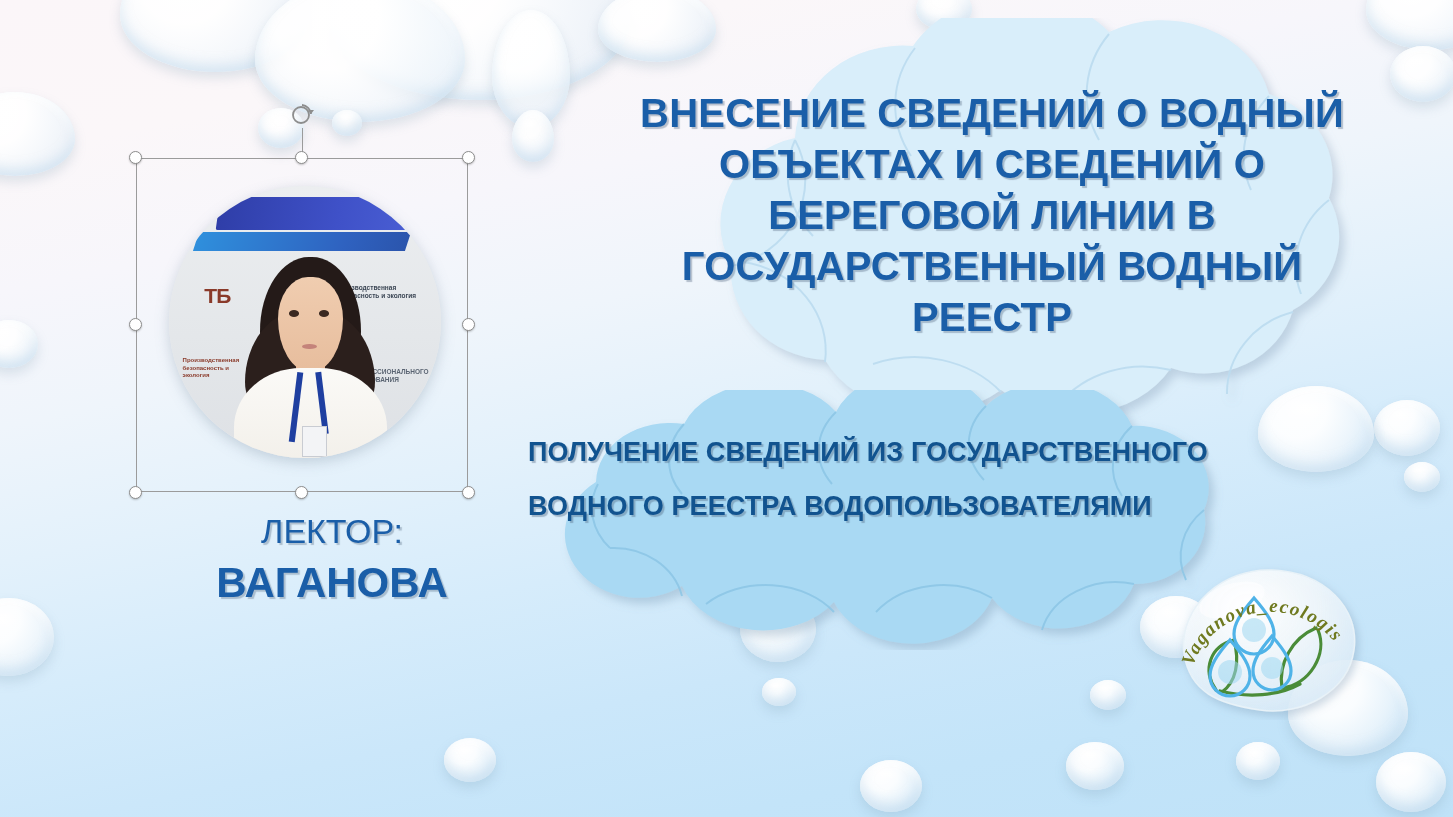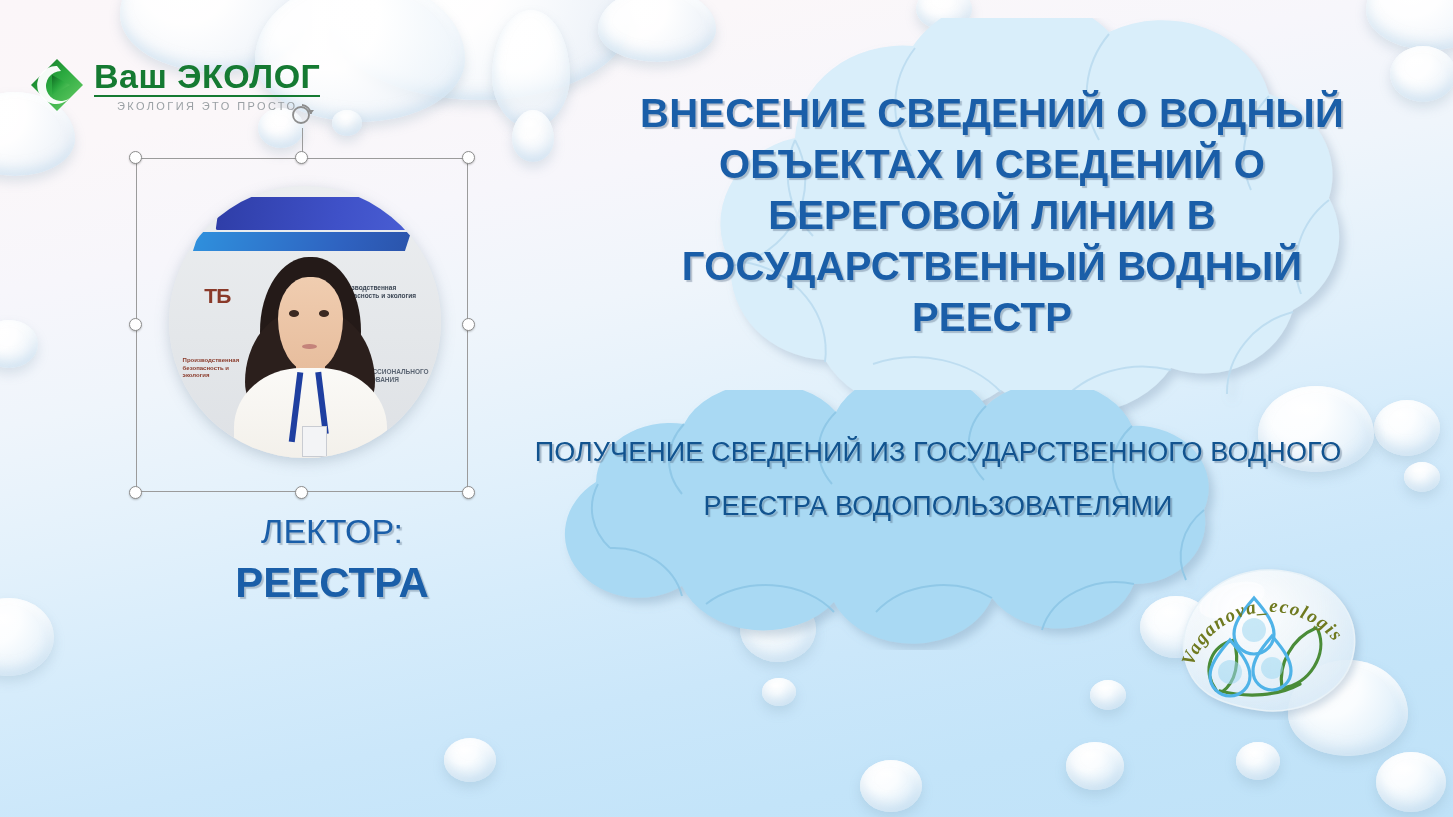--- a/index.html
+++ b/index.html
@@ -49,22 +49,21 @@
     text-align:center;
     font-size:40px;line-height:51px;font-weight:bold;
     color:#1a5ea8;
     letter-spacing:.2px;
     text-shadow:2px 2px 1px rgba(90,110,135,.40);
     z-index:14;
   }
   .subtitle-text{
     position:absolute;
     left:528px;top:425px;width:820px;
-    text-align:center;
-    font-size:27px;line-height:54px;font-weight:normal;
+    font-size:27px;line-height:54px;font-weight:bold;
     color:#11538f;
     letter-spacing:.1px;
     text-shadow:2px 2px 1px rgba(80,105,130,.42);
     z-index:14;
   }
   .lecturer{
     position:absolute;left:142px;top:508px;width:380px;
     text-align:center;z-index:14;
   }
   .lecturer .lbl{
@@ -252,40 +251,20 @@
           <path d="M 514 208 a 82 64 0 0 0 -116 14"></path>
           <path d="M 356 222 a 84 64 0 0 0 -128 -8"></path>
           <path d="M 204 206 a 70 62 0 0 0 -72 -48"></path>
         </g>
       </g>
     </svg>
   </div>
 
   <div class="subtitle-text">ПОЛУЧЕНИЕ СВЕДЕНИЙ ИЗ ГОСУДАРСТВЕННОГО ВОДНОГО РЕЕСТРА ВОДОПОЛЬЗОВАТЕЛЯМИ</div>
 
-  <div class="brand">
-    <div class="brand-mark">
-      <svg width="54" height="54" viewBox="0 0 54 54">
-        <defs>
-          <linearGradient id="gr1" x1="0" y1="0" x2="1" y2="1">
-            <stop offset="0%" stop-color="#0f6b22"></stop>
-            <stop offset="45%" stop-color="#2aa93f"></stop>
-            <stop offset="100%" stop-color="#6fd06a"></stop>
-          </linearGradient>
-        </defs>
-        <path d="M27 1 L53 27 L27 53 L1 27 Z" fill="url(#gr1)"></path>
-        <path d="M27 8 a19 19 0 1 0 13 32 a15 15 0 1 1 -9 -27 Z" fill="#ffffff" opacity=".96"></path>
-        <path d="M22 17 L40 27 L22 37 Z" fill="url(#gr1)"></path>
-      </svg>
-    </div>
-    <div class="brand-txtwrap">
-      <div class="brand-title">Ваш ЭКОЛОГ</div>
-      <div class="brand-sub">ЭКОЛОГИЯ ЭТО ПРОСТО</div>
-    </div>
-  </div>
 
   <div id="pic-wrap">
     <div class="photo">
       <div class="ph-bg"></div>
       <div class="ph-stripe1"></div>
       <div class="ph-stripe2"></div>
       <div class="ph-tbo">ТБ</div>
       <div class="ph-recy">♻</div>
       <div class="ph-cap1">Производственная безопасность и экология</div>
       <div class="ph-cap2">Производственная безопасность и экология</div>
@@ -319,21 +298,21 @@
     <div class="handle h-ne"></div>
     <div class="handle h-w"></div>
     <div class="handle h-e"></div>
     <div class="handle h-sw"></div>
     <div class="handle h-s"></div>
     <div class="handle h-se"></div>
   </div>
 
   <div class="lecturer">
     <span class="lbl">ЛЕКТОР:</span>
-    <span class="nm">РЕЕСТРА</span>
+    <span class="nm">ВАГАНОВА</span>
   </div>
 
   <div id="wm">
     <svg width="200" height="162" viewBox="0 0 200 162">
       <defs>
         <radialGradient id="dropg" cx="38%" cy="28%" r="78%">
           <stop offset="0%" stop-color="#ffffff" stop-opacity=".99"></stop>
           <stop offset="52%" stop-color="#f2f8fc" stop-opacity=".92"></stop>
           <stop offset="100%" stop-color="#dceefb" stop-opacity=".80"></stop>
         </radialGradient>

